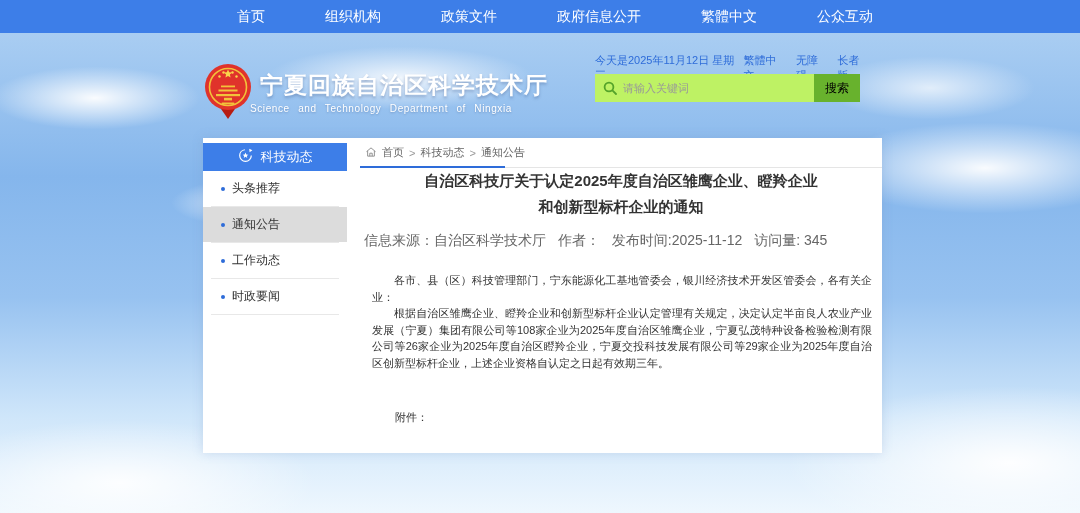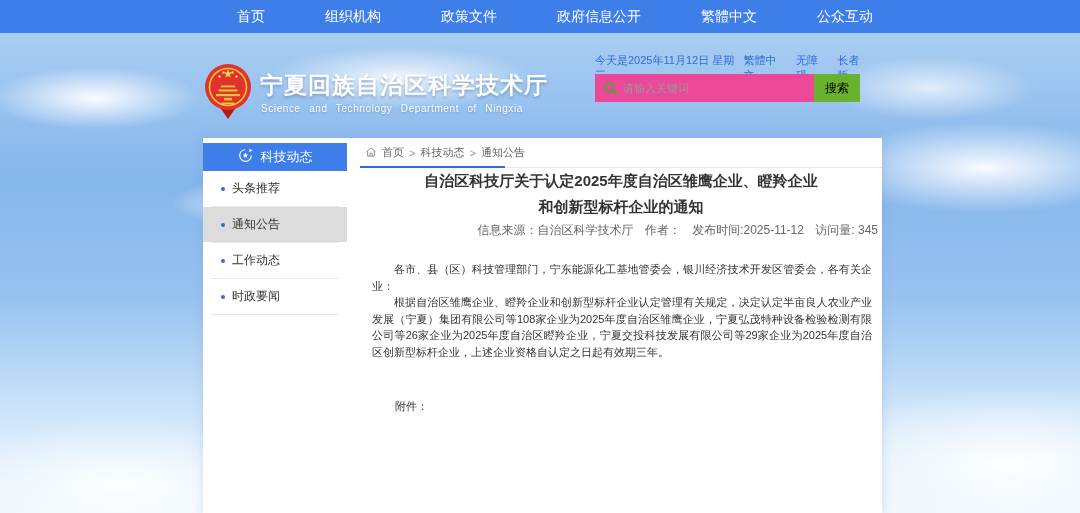--- a/index.html
+++ b/index.html
@@ -21,40 +21,40 @@
 
   
   .topnav { position:absolute; left:0; top:0; right:0; height:33px; background:#3d7ee8;
     display:flex; align-items:center; padding-left:237px; gap:60px; z-index:5; }
   .nav-item { color:#fff; font-size:14px; text-decoration:none; cursor:pointer; white-space:nowrap; }
 
   
   .emblem { position:absolute; left:203px; top:61px; z-index:3; }
   .site-title { position:absolute; left:260px; top:70px; z-index:3; font-size:23px; font-weight:bold;
     color:#fff; letter-spacing:1px; text-shadow:0 2px 3px rgba(70,100,150,.45); }
-  .site-subtitle { position:absolute; left:261px; top:103px; z-index:3; font-size:10px; color:#fff;
+  .site-subtitle { position:absolute; left:250px; top:103px; z-index:3; font-size:10px; color:#fff;
     letter-spacing:.6px; word-spacing:5px; text-shadow:0 1px 2px rgba(70,100,150,.45); }
 
   .header-right { position:absolute; left:595px; top:53px; width:275px; z-index:3;
     display:flex; justify-content:space-between; align-items:center; font-size:11px; }
   .date-text { color:#2e6cd9; }
   .quick-links { display:flex; gap:9px; }
   .quick-links a { color:#2e6cd9; text-decoration:none; cursor:pointer; }
 
   .search-row { position:absolute; left:595px; top:74px; width:265px; height:28px; z-index:3; display:flex; }
   .search-box { position:relative; flex:1; }
-  .search-box input { width:100%; height:28px; border:none; outline:none; background:#ec4899;
+  .search-box input { width:100%; height:28px; border:none; outline:none; background:#bef264;
     padding:0 6px 0 28px; font-size:11px; color:#333; }
   .search-box input::placeholder { color:#999; }
   .search-icon { position:absolute; left:8px; top:7px; }
   .search-btn { width:46px; height:28px; border:none; background:#68b22d; color:#000000;
     font-size:12px; cursor:pointer; }
 
   
-  .container { position:absolute; left:203px; top:138px; width:679px; height:375px;
+  .container { position:absolute; left:203px; top:138px; width:679px; height:315px;
     background:#fff; z-index:2; box-shadow:0 0 10px rgba(110,145,190,.25); }
 
   
   .sidebar { position:absolute; left:0; top:5px; width:144px; background:#fff; }
   .sidebar-header { height:28px; background:#3d7ee8; color:#fff; font-size:13px;
     display:flex; align-items:center; justify-content:center; gap:8px; }
   .sidebar-item { height:35px; display:flex; align-items:center; padding-left:18px;
     font-size:12px; color:#333; cursor:pointer; background:#fff; }
   .sidebar-item.selected { background:#dcdcdc; }
   .sidebar-item .bullet { width:4px; height:4px; border-radius:50%; background:#2e6cd9; margin-right:7px; }
@@ -63,21 +63,21 @@
   
   .main { position:absolute; left:157px; top:0; width:522px; }
   .breadcrumb { height:30px; display:flex; align-items:center; gap:5px; font-size:11px; color:#666;
     padding-left:5px; border-bottom:1px solid #e5e5e5; position:relative; }
   .breadcrumb::after { content:""; position:absolute; left:0; bottom:-1px; width:145px; height:2px; background:#2e6cd9; }
   .breadcrumb a { color:#666; text-decoration:none; cursor:pointer; }
   .crumb-sep { color:#999; }
 
   .article-title { text-align:center; font-size:15px; font-weight:bold;
     color:#333; line-height:26px; padding:0 30px; }
-  .article-meta { margin-top:2px; text-align:right; font-size:12px; color:#666; }
+  .article-meta { margin-top:12px; text-align:left; font-size:14px; color:#666; }
   .article-meta span { margin:0 4px; }
 
   .article-body { margin-top:22px; padding:0 10px 0 12px; font-size:11px; color:#333;
     line-height:16.5px; text-align:justify; }
   .article-body p { text-indent:2em; margin:0; }
 
   .attachments { margin-top:36px; padding-left:35px; display:flex; font-size:11px;
     color:#333; line-height:20px; }
   .attachments .att-item { cursor:pointer; }
 </style>

